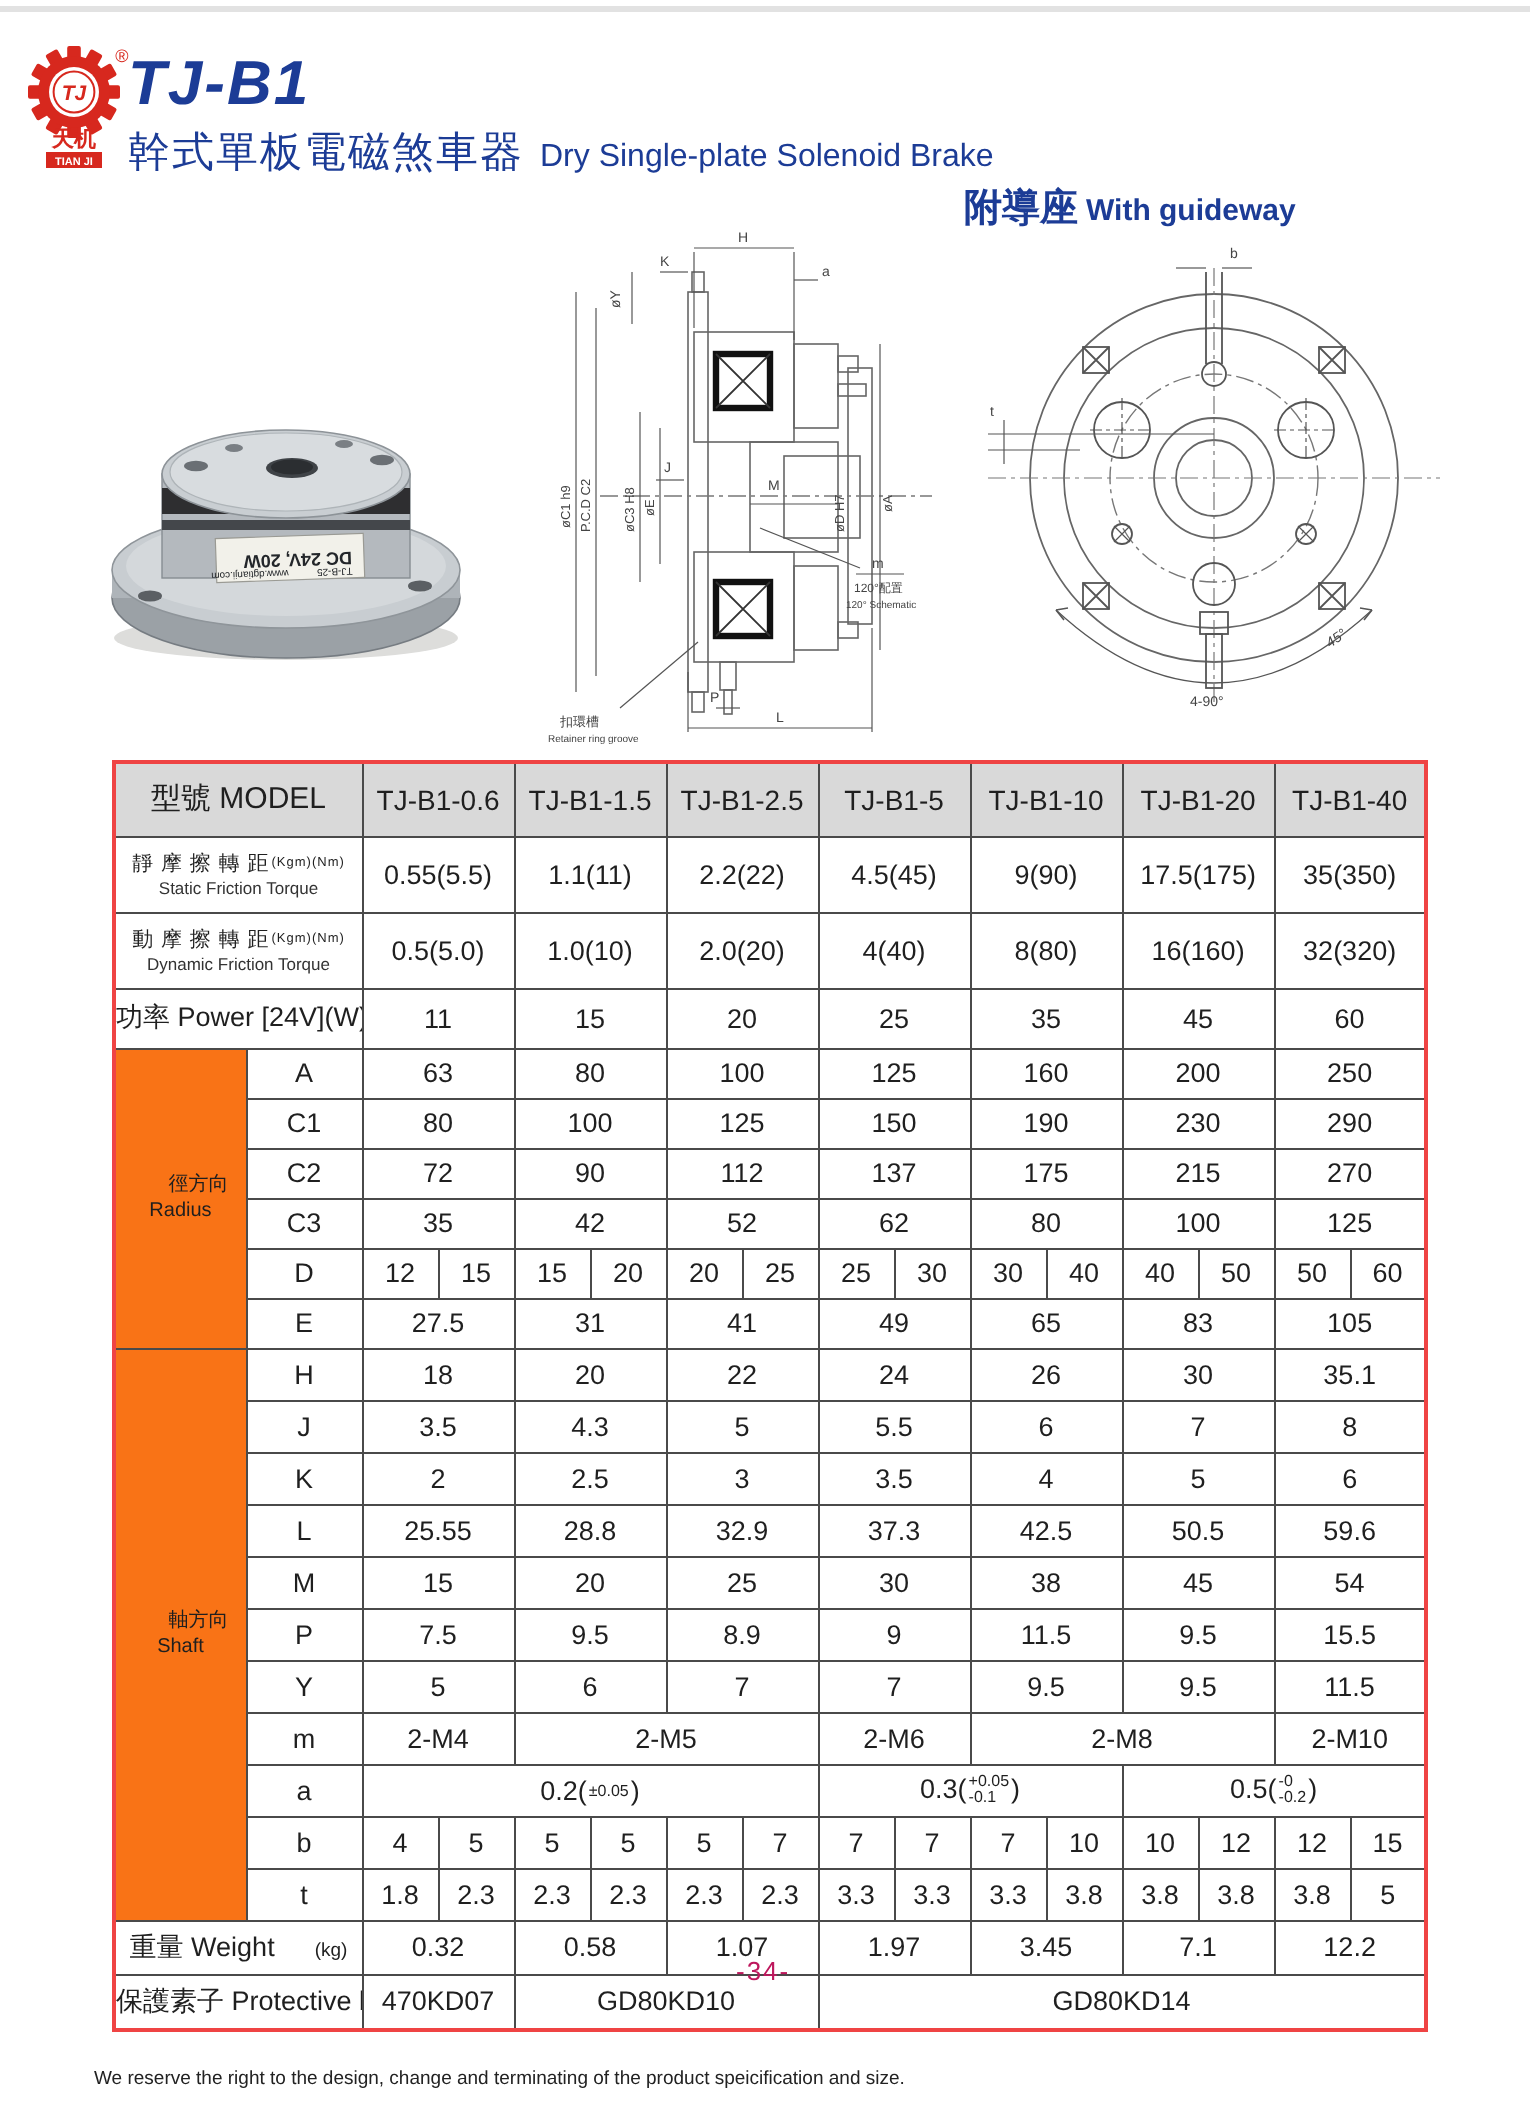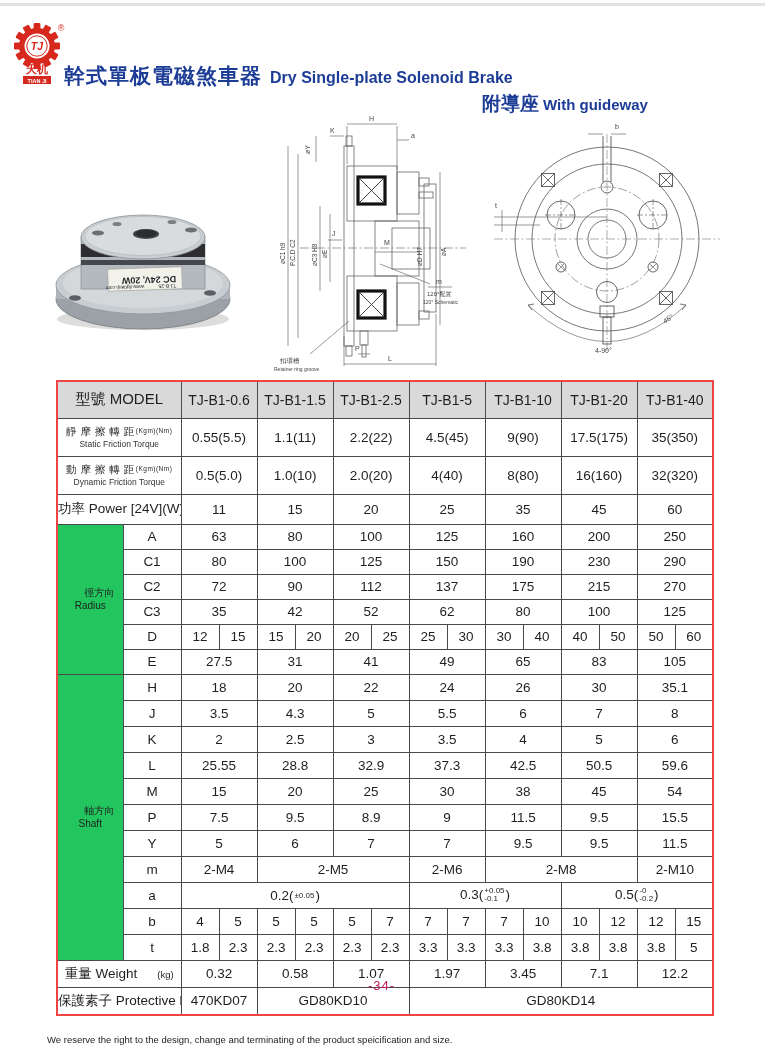--- a/index.html
+++ b/index.html
@@ -3,21 +3,21 @@
 <meta charset="utf-8">
 <style>
   html,body{margin:0;padding:0;background:#fff;}
   .page{position:relative;width:765px;height:1054px;background:#ffffff;overflow:hidden;
         font-family:"Liberation Sans","DejaVu Sans",sans-serif;color:#222;}
   .toprule{position:absolute;left:0;top:3px;width:765px;height:3px;background:#e2e2e2;}
   
   .logo{position:absolute;left:10px;top:20px;}
   .model-title{position:absolute;left:64px;top:24px;font-size:31px;font-weight:bold;font-style:italic;
                color:#1c3c96;letter-spacing:1px;}
-  .subtitle{position:absolute;left:64px;top:62px;white-space:nowrap;color:#1c3c96;font-weight:bold;text-align:right;}
+  .subtitle{position:absolute;left:64px;top:62px;white-space:nowrap;color:#1c3c96;font-weight:normal;text-align:right;}
   .subtitle .zh{font-size:21px;letter-spacing:1px;}
   .subtitle .en{font-size:16px;margin-left:8px;}
   .variant{position:absolute;left:482px;top:91px;white-space:nowrap;color:#1c3c96;font-weight:bold;}
   .variant .zh{font-size:19px;}
   .variant .en{font-size:15px;margin-left:4px;margin-top:28px;}
   
   .photo{position:absolute;left:48px;top:182px;}
   .drw1{position:absolute;left:272px;top:106px;}
   .drw2{position:absolute;left:482px;top:116px;}
   
@@ -27,21 +27,21 @@
                     font-weight:normal;font-size:13.5px;overflow:hidden;white-space:nowrap;}
   .spec{border:2px solid #ef4444;}
   .spec thead th{background:#d9d9d9;font-size:14px;}
   .spec th.mlab{font-size:15px;}
   .half{font-size:12.5px;}
   .lblcell{text-align:left;padding-left:4px;}
   .lblcell .zh{font-size:10.5px;letter-spacing:.5px;}
   .lblcell .unit{font-size:6.5px;vertical-align:2px;margin-left:1px;}
   .lblcell .en{font-size:8.5px;color:#333;}
   .pwr{font-size:10.5px;text-align:left;padding-left:4px;}
-  .grpcell{background:#22c55e;}
+  .grpcell{background:#f97316;}
   .vzh{width:12px;margin:0 auto;font-size:10px;line-height:1.25;word-break:break-all;}
   .gen{font-size:10px;margin-top:1px;}
   .wlbl{font-size:11px;text-align:left;padding-left:5px;margin-top:32px;}
   .kg{font-size:9.5px;margin-left:20px;}
   .tol{display:inline-flex;flex-direction:column;font-size:8px;line-height:1.05;
        vertical-align:middle;text-align:left;margin:0 1px;}
   
   .foot-zh{position:absolute;left:8px;top:1019px;font-size:11.5px;color:#111;}
   .foot-en{position:absolute;left:35px;top:1034px;font-size:9.5px;color:#222;margin-left:12px;}
   .pageno{position:absolute;left:368px;top:978px;font-size:13px;color:#be185d;letter-spacing:1px;}
@@ -75,20 +75,21 @@
       <circle cx="27" cy="26" r="12.5" fill="#ffffff"></circle>
       <circle cx="27" cy="26" r="10.2" fill="none" stroke="#d7281e" stroke-width="1"></circle>
       <text x="27" y="30" text-anchor="middle" font-size="10.5" font-weight="bold" font-style="italic" fill="#d7281e">TJ</text>
       <text x="51" y="11" text-anchor="middle" font-size="9" fill="#d7281e">®</text>
       <text x="27" y="53" text-anchor="middle" font-size="11" font-weight="bold" fill="#d7281e">天机</text>
       <rect x="13" y="56" width="28" height="8" fill="#d7281e"></rect>
       <text x="27" y="62.5" text-anchor="middle" font-size="5.5" font-weight="bold" fill="#ffffff">TIAN JI</text>
     </g>
   </svg>
 
+  <div class="model-title">TJ-B1</div>
   <div class="subtitle">
     <span class="zh">幹式單板電磁煞車器</span><span class="en">Dry Single-plate Solenoid Brake</span>
   </div>
   <div class="variant">
     <span class="zh">附導座</span><span class="en">With guideway</span>
   </div>
 
   <svg class="photo" width="190" height="155" viewBox="0 0 190 155">
     <ellipse cx="95" cy="137" rx="86" ry="11" fill="#dddddb"></ellipse>
     <ellipse cx="95" cy="117" rx="87" ry="30" fill="#9ba1a6" stroke="#767c82" stroke-width="0.8"></ellipse>

